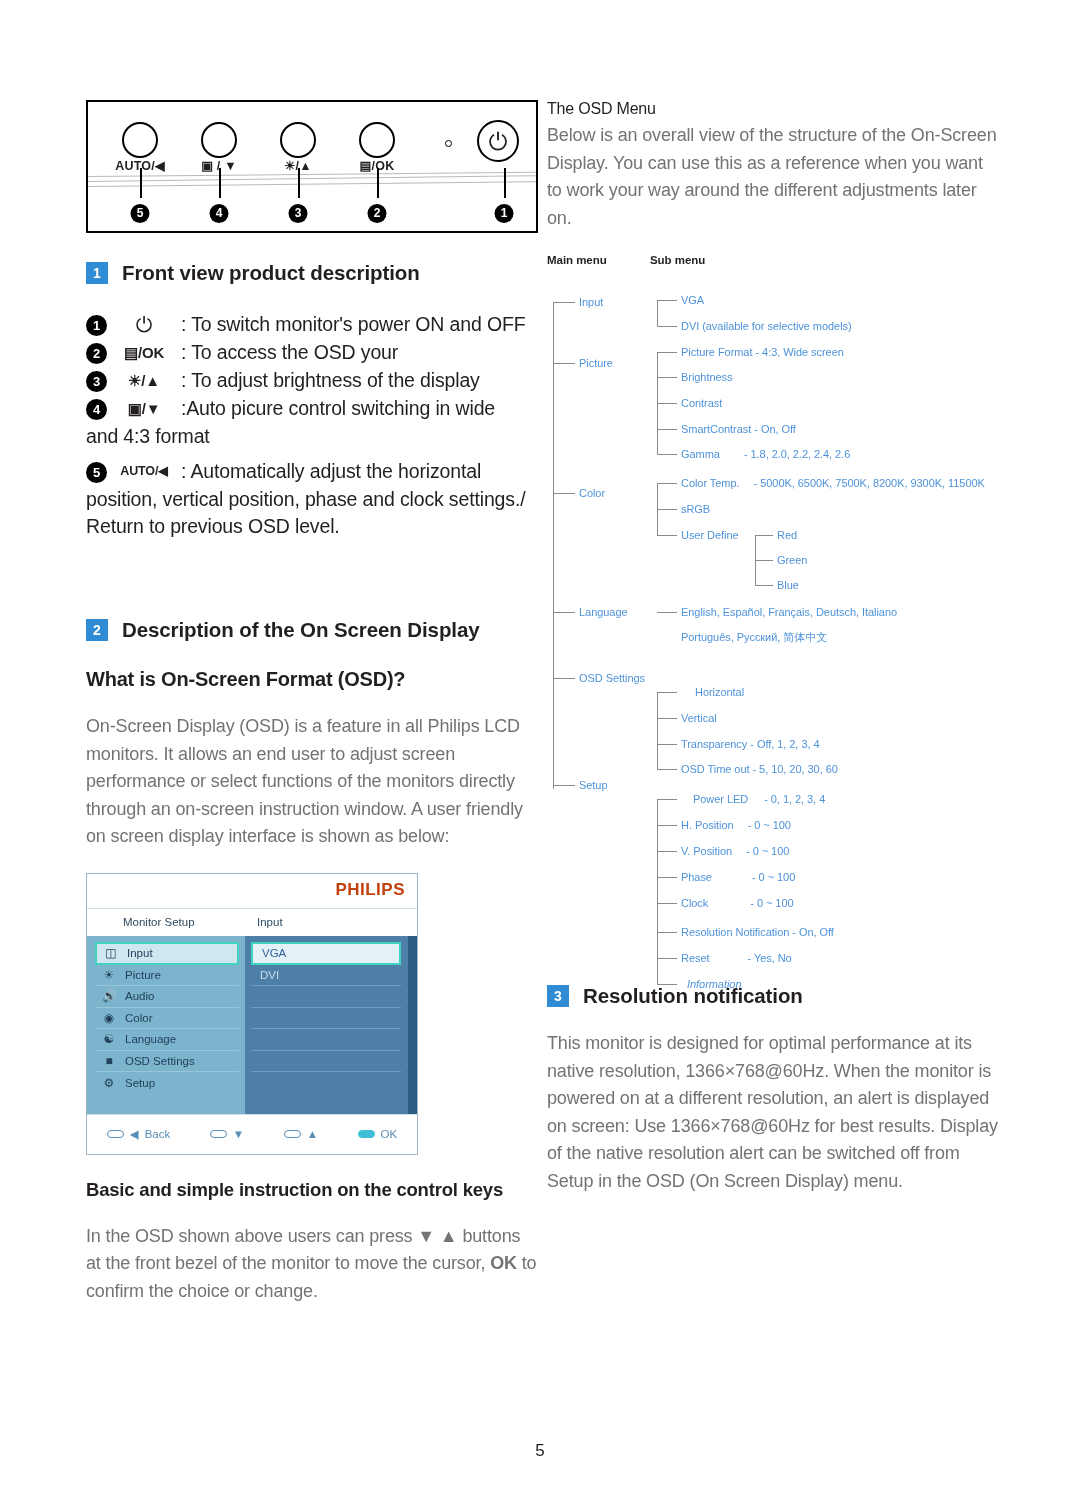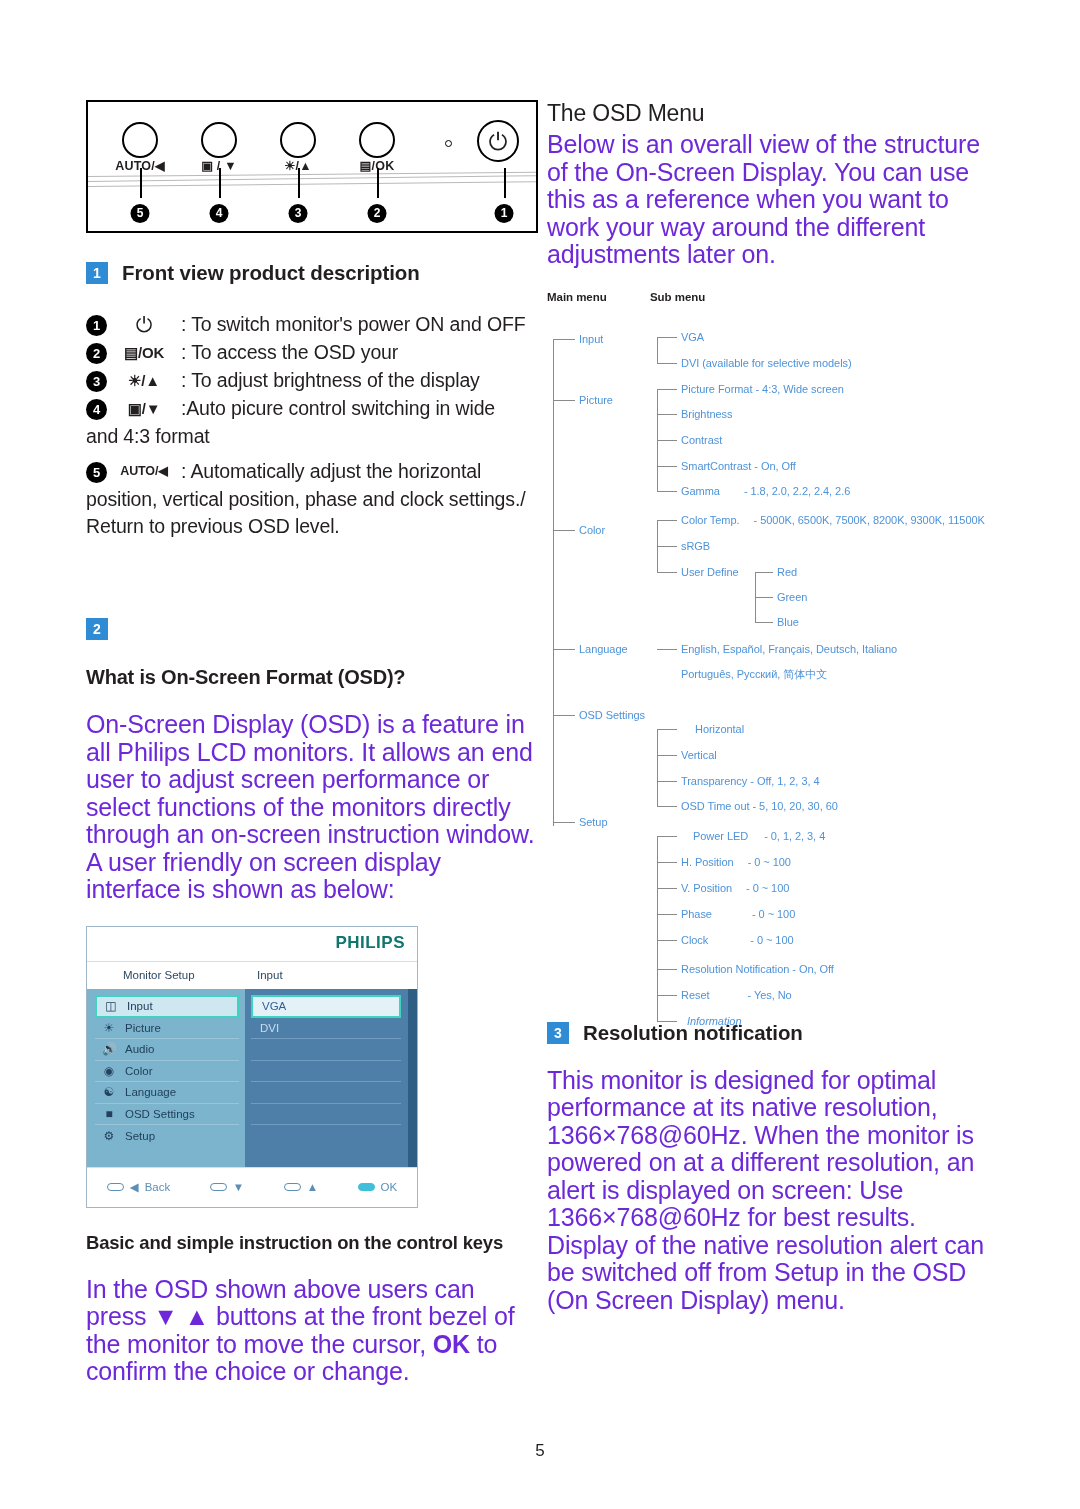--- a/index.html
+++ b/index.html
@@ -120,25 +120,25 @@
     letter-spacing: -0.2px;
   }
   h3.sub-head-sm {
     font-size: 18.5px;
     font-weight: 700;
     margin: 24px 0 0 0;
     letter-spacing: -0.2px;
   }
 
   p.body {
-    font-size: 25px;
+    font-size: 18px;
     line-height: 27.5px;
     margin: 22px 0 0 0;
     letter-spacing: -0.15px;
-    color: #6d28d9;
+    color: #737373;
   }
 
   
   .keylist { margin-top: 26px; }
   .keyrow {
     display: flex;
     align-items: flex-start;
     font-size: 19.5px;
     line-height: 27px;
     letter-spacing: -0.15px;
@@ -180,21 +180,21 @@
     font-family: "Liberation Sans", sans-serif;
   }
   .osd-logo-bar {
     height: 34px;
     position: relative;
     background: #fff;
   }
   .osd-logo {
     position: absolute;
     right: 12px; top: 6px;
-    color: #0f766e;
+    color: #c2410c;
     font-weight: 700;
     font-size: 17px;
     letter-spacing: .5px;
   }
   .osd-titlebar {
     display: flex;
     height: 28px;
     align-items: center;
     border-top: 1px solid #cfe0ea;
     background: #fff;
@@ -389,20 +389,21 @@
       <div class="keyrow" style="margin-top:8px;">
         <div class="keynum">5</div>
         <div class="keyglyph auto">AUTO/◀</div>
         <div class="keytext">: Automatically adjust the horizontal</div>
       </div>
       <div class="wraptext">position, vertical position, phase and clock settings./ Return to previous OSD level.</div>
     </div>
 
     <div class="sec-head" style="margin-top:78px;">
       <div class="sec-badge">2</div>
+      <div class="sec-title">Description of the On Screen Display</div>
     </div>
 
     <h3 class="sub-head">What is On-Screen Format (OSD)?</h3>
     <p class="body">On-Screen Display (OSD) is a feature in all Philips LCD monitors. It allows an end user to adjust screen performance or select functions of the monitors directly through an on-screen instruction window. A user friendly on screen display interface is shown as below:</p>
 
     <div class="osd">
       <div class="osd-logo-bar">
         <div class="osd-logo">PHILIPS</div>
       </div>
       <div class="osd-titlebar">
@@ -473,21 +474,21 @@
         </div>
       </div>
     </div>
 
     <h3 class="sub-head-sm">Basic and simple instruction on the control keys</h3>
     <p class="body"><span>In the OSD shown above users can press</span> <span>▼ ▲</span> <span>buttons at the front bezel of the monitor to move the cursor,</span> <b>OK</b> <span>to confirm the choice or change.</span></p>
   </div>
 
   <div class="col-right">
 
-    <h3 class="sub-head" style="margin-top:0;font-weight:400;font-size:23px;">The OSD Menu</h3>
+    <h3 class="sub-head" style="margin-top:0;font-weight:400;font-size:16px;">The OSD Menu</h3>
     <p class="body" style="margin-top:4px;">Below is an overall view of the structure of the On-Screen Display. You can use this as a reference when you want to work your way around the different adjustments later on.</p>
 
     <div class="tree">
       <div class="hdr" style="left:0;   top:0;">Main menu</div>
       <div class="hdr" style="left:103px; top:0;">Sub menu</div>
 
       <div class="vline" style="left:6px; top:48px; height:487px;"></div>
 
       <div class="hline" style="left:6px; top:48px;  width:22px;"></div>
       <div class="hline" style="left:6px; top:109px; width:22px;"></div>

